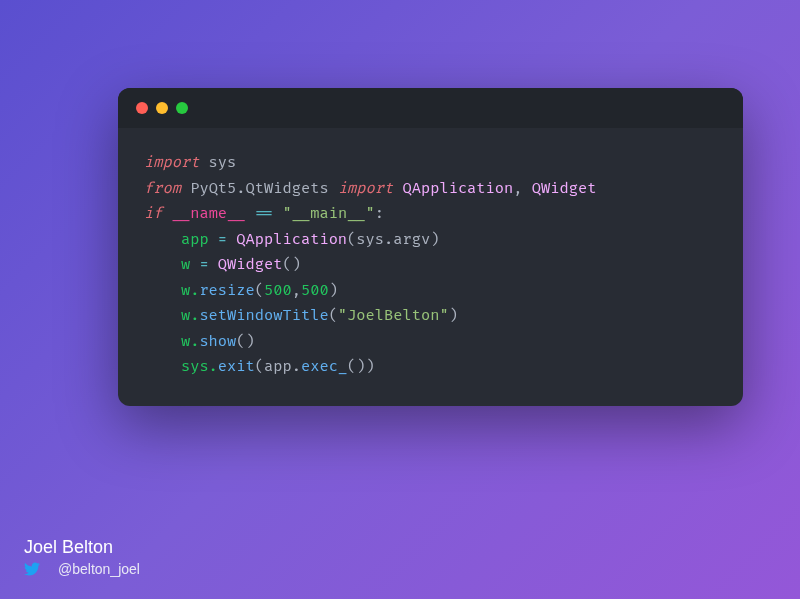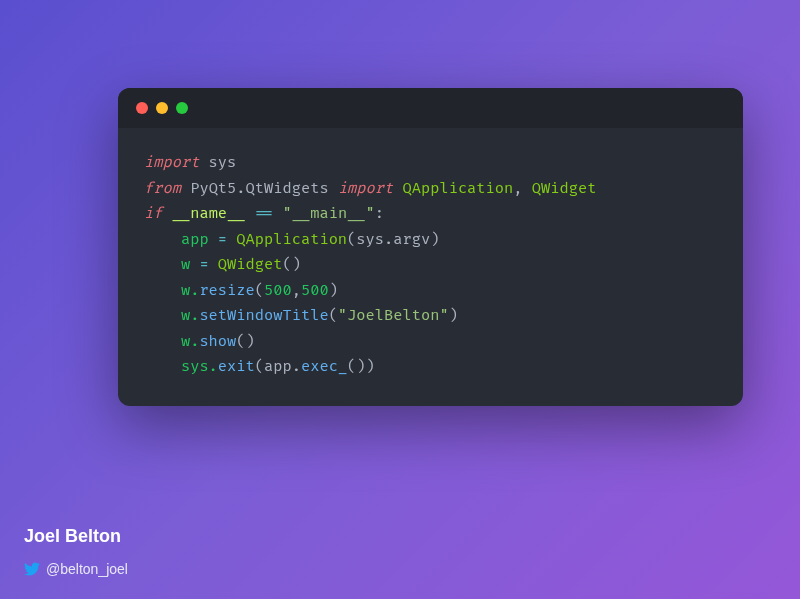--- a/index.html
+++ b/index.html
@@ -40,44 +40,44 @@
   .code-area {
     padding: 22px 26px 26px 26px;
     font-family: "SF Mono", "Fira Code", Menlo, Consolas, monospace;
     font-size: 15px;
     line-height: 1.7;
     color: #abb2bf;
     white-space: pre;
   }
   .tok-kw   { color: #e06c75; font-style: italic; }
   .tok-mod  { color: #abb2bf; }
-  .tok-cls  { color: #84cc16; }
+  .tok-cls  { color: #f0abfc; }
   .tok-op   { color: #56b6c2; }
   .tok-str  { color: #98c379; }
   .tok-num  { color: #22c55e; }
   .tok-punc { color: #abb2bf; }
   .tok-fn   { color: #61afef; }
   .tok-var  { color: #22c55e; }
-  .tok-dund { color: #bef264; }
+  .tok-dund { color: #ec4899; }
 
   .credit {
     position: absolute;
     left: 24px;
     bottom: 22px;
     color: #ffffff;
   }
   .credit-name {
-    font-weight: 700;
+    font-weight: 400;
     font-size: 18px;
-    margin-bottom: 14px;
+    margin-bottom: 3px;
   }
   .credit-handle {
     display: flex;
     align-items: center;
-    gap: 6px;
+    gap: 18px;
     font-size: 14px;
     color: #e8e8f5;
   }
   .twitter-icon svg {
     width: 16px;
     height: 16px;
     fill: #1da1f2;
     display: block;
   }
 </style>

